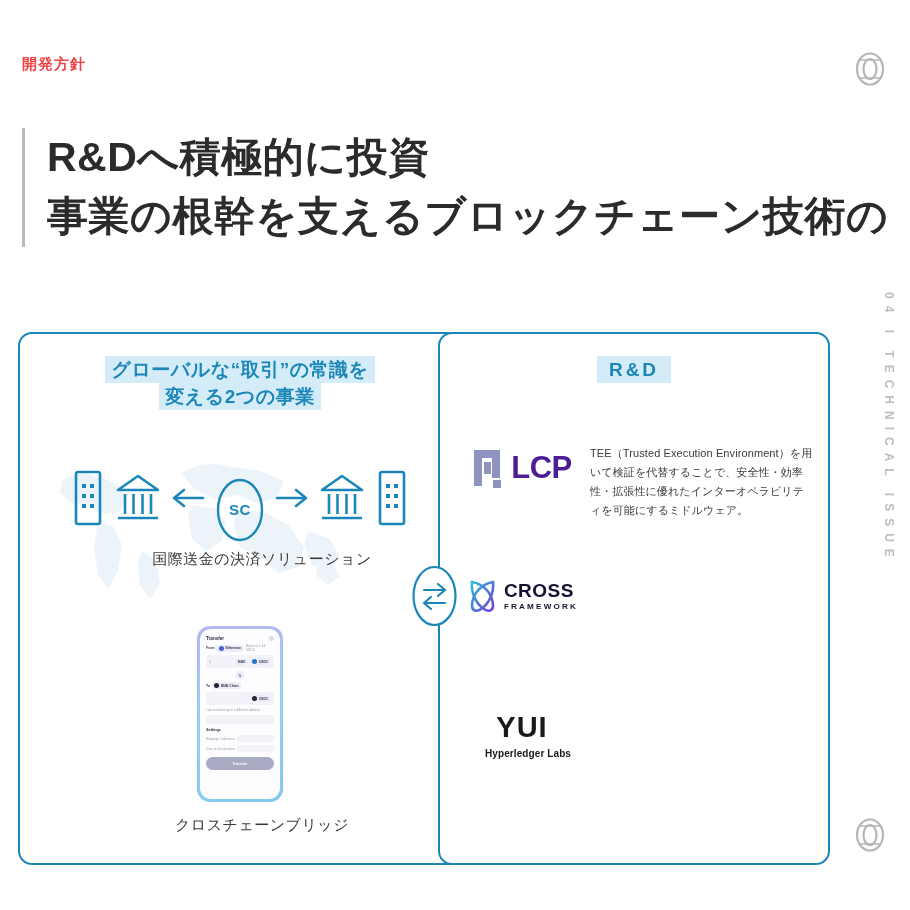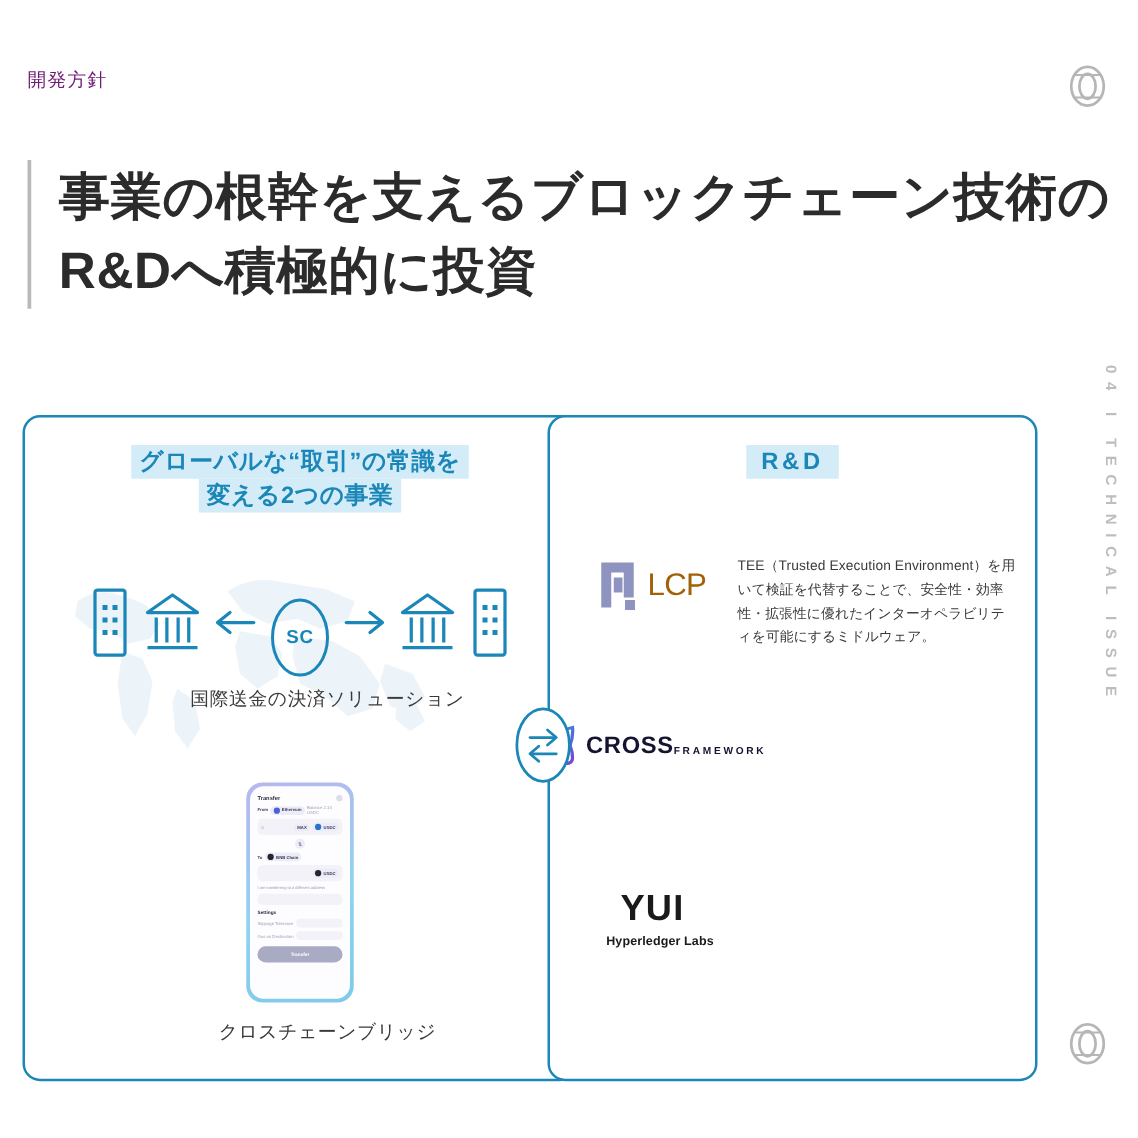--- a/index.html
+++ b/index.html
@@ -6,21 +6,21 @@
   body{
     width:910px;height:910px;position:relative;overflow:hidden;
     font-family:"Liberation Sans","DejaVu Sans",sans-serif;
     color:#2b2b2b;
   }
   .slide{position:absolute;inset:0;background:#fff;}
 
   
   .eyebrow{
     position:absolute;left:22px;top:55px;
-    font-size:15px;letter-spacing:1px;color:#701a75;font-weight:400;
+    font-size:15px;letter-spacing:1px;color:#ef4444;font-weight:700;
   }
   .title-wrap{
     position:absolute;left:22px;top:128px;width:800px;
     padding-left:22px;border-left:3px solid #b9b9b9;
   }
   .title-line{
     font-size:41px;line-height:1.45;font-weight:700;color:#2b2b2b;
     letter-spacing:0.5px;white-space:nowrap;
   }
 
@@ -148,45 +148,45 @@
   }
   .rd-desc{
     flex:1;font-size:11px;line-height:1.72;color:#3a3a3a;
     letter-spacing:0.1px;
   }
 
   
   .lcp{display:flex;align-items:center;gap:5px;}
   .lcp-mark{width:34px;height:40px;}
   .lcp-mark svg{display:block;}
-  .lcp-txt{font-size:25px;font-weight:400;color:#a16207;letter-spacing:-0.5px;}
+  .lcp-txt{font-size:31px;font-weight:700;color:#4c1d95;letter-spacing:-0.5px;}
 
   
   .cross{display:flex;align-items:center;gap:5px;}
   .cross-mark{width:33px;height:36px;}
   .cross-mark svg{display:block;}
-  .cross-txt{display:flex;flex-direction:row;line-height:1;align-items:flex-end;}
+  .cross-txt{display:flex;flex-direction:column;line-height:1;}
   .cross-main{font-size:19px;font-weight:700;color:#141432;letter-spacing:0.5px;}
   .cross-sub{font-size:8.1px;font-weight:600;color:#141432;letter-spacing:2.2px;margin-top:3px;}
 
   
   .yui{display:flex;flex-direction:column;align-items:center;line-height:1;}
   .yui-main{font-size:29px;font-weight:800;color:#1a1a1a;letter-spacing:1px;}
   .yui-sub{font-size:10px;font-weight:700;color:#1a1a1a;margin-top:7px;letter-spacing:0.1px;padding-left:12px;}
 </style>
 </head>
 <body>
 
 <div class="slide">
 
   <div class="eyebrow">開発方針</div>
 
   <div class="title-wrap">
+    <div class="title-line">R&amp;Dへ積極的に投資</div>
     <div class="title-line">事業の根幹を支えるブロックチェーン技術の</div>
-    <div class="title-line">R&amp;Dへ積極的に投資</div>
   </div>
 
   <div class="ring ring-tr">
     <svg viewBox="0 0 30 34">
       <ellipse cx="15" cy="17" rx="13" ry="15.5" fill="none" stroke="#b6b6b6" stroke-width="2.2"></ellipse>
       <ellipse cx="15" cy="17" rx="6.5" ry="10" fill="none" stroke="#b6b6b6" stroke-width="2.2"></ellipse>
       <path d="M4 8 L26 8 M4 26 L26 26" stroke="#b6b6b6" stroke-width="1.6" fill="none"></path>
     </svg>
   </div>
   <div class="ring ring-br">

